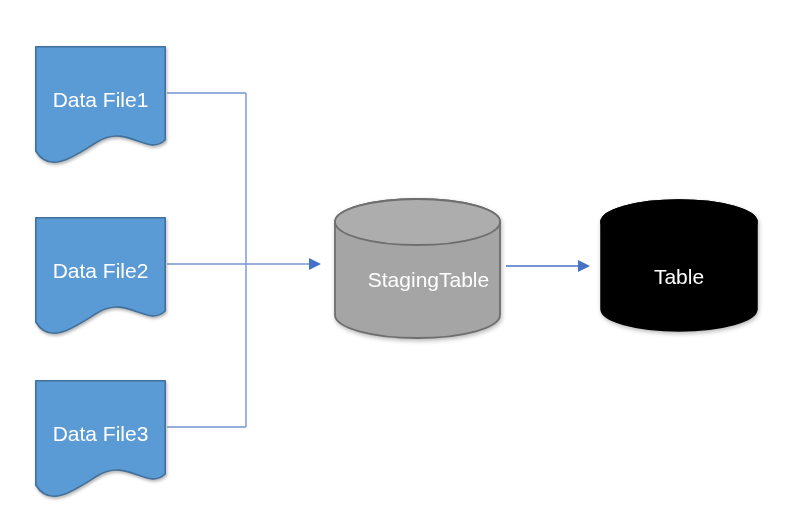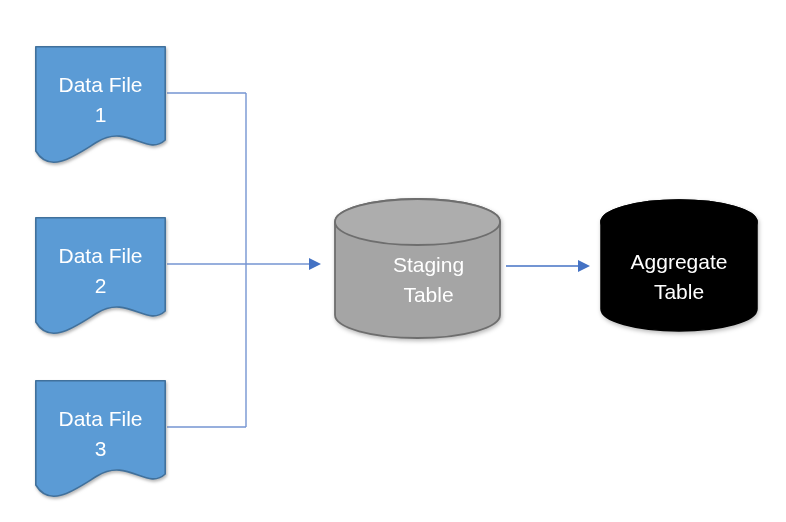--- a/index.html
+++ b/index.html
@@ -23,21 +23,21 @@
     filter: drop-shadow(1px 2.5px 1.5px rgba(110,110,110,0.5));
   }
   .cyl-svg { filter: drop-shadow(1px 2px 2px rgba(0,0,0,0.28)); }
   .staging-body { fill:#A5A5A5; stroke:#6E6E6E; stroke-width:1.8; }
   .staging-top  { fill:#ADADAD; stroke:#6E6E6E; stroke-width:1.8; }
   .agg-body { fill:#000000; stroke:#000000; stroke-width:1.5; }
   .agg-top  { fill:#000000; stroke:#000000; stroke-width:1.5; }
 
   .label {
     position:absolute; left:0; right:0;
-    display:flex; flex-direction:column; align-items:center; justify-content:center;
+    display:flex; align-items:center; justify-content:center;
     color:#FFFFFF; font-size:21px; line-height:30px; text-align:center;
     white-space:nowrap; pointer-events:none;
   }
   .doc-label { top:0; height:108px; }
 </style>
 </head>
 <body>
 
 <div class="canvas">
 
@@ -91,18 +91,17 @@
       <span>Table</span>
     </div>
   </div>
 
   <div class="node" style="left:600px; top:199px; width:158px; height:132px;">
     <svg class="cyl-svg" viewBox="0 0 158 132">
       <path class="agg-body" d="M1,23 L1,110 A78,22 0 0 0 157,110 L157,23 A78,22 0 0 0 1,23 Z"></path>
       <ellipse class="agg-top" cx="79" cy="23" rx="78" ry="22"></ellipse>
     </svg>
     <div class="label" style="top:32px; height:92px;">
-      <span>Aggregate</span>
       <span>Table</span>
     </div>
   </div>
 
 </div>
 
 </body></html>

